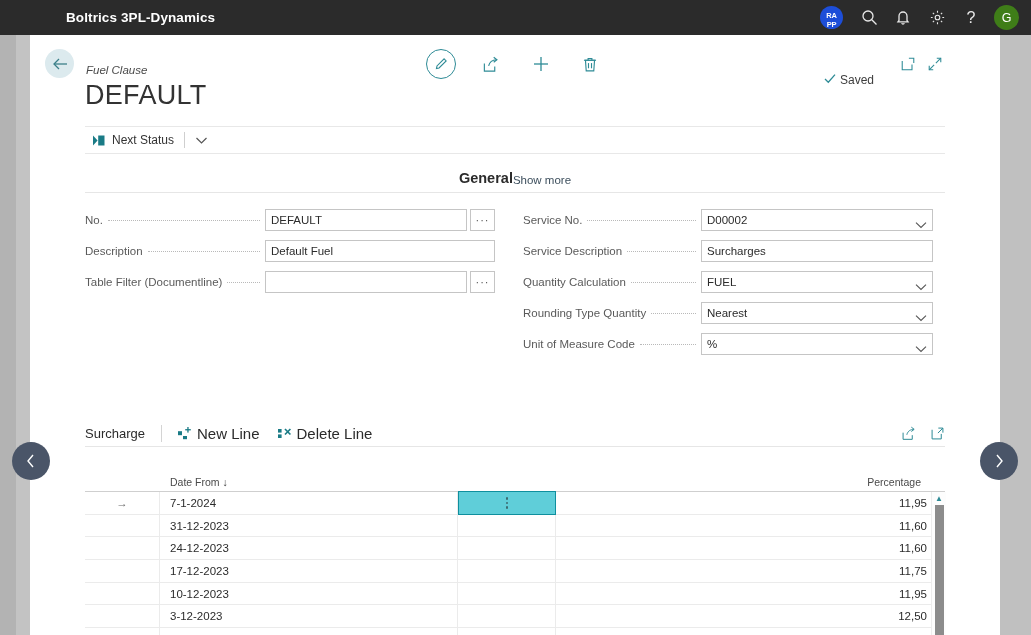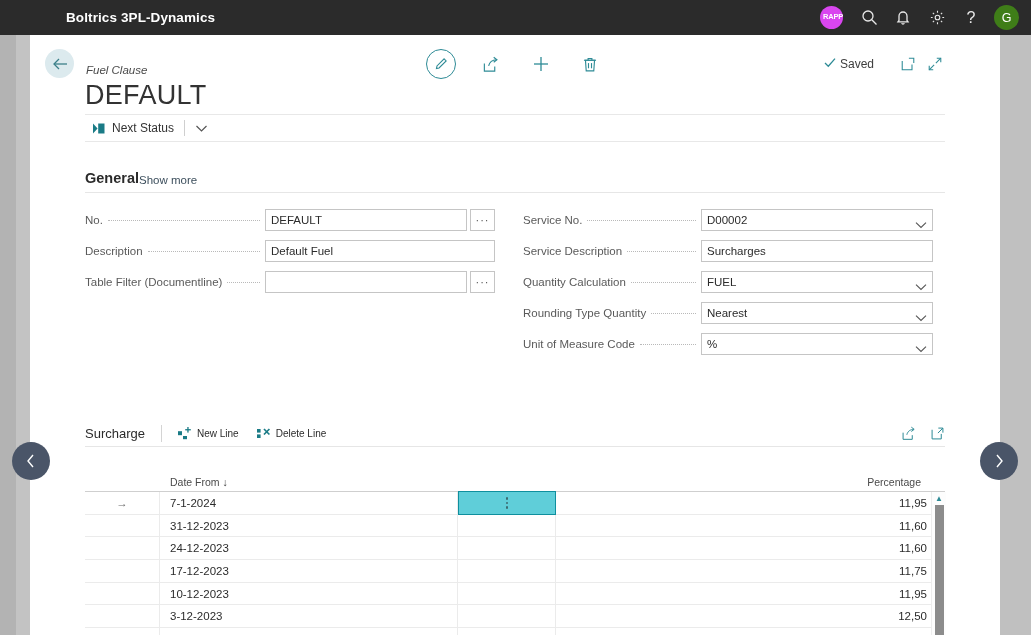--- a/index.html
+++ b/index.html
@@ -26,23 +26,23 @@
   .topbar-title {
     color: #ffffff; font-size: 13.5px; font-weight: bold; margin-left: 18px; letter-spacing: .1px;
   }
   .topbar-right { margin-left: auto; display: flex; align-items: center; gap: 0px; padding-right: 12px; }
   .tb-icon {
     width: 34px; height: 34px; display: flex; align-items: center; justify-content: center;
     color: #e8e8e8;
   }
   .tb-icon svg { display: block; }
   .badge-rapp {
-    width: 23px; height: 23px; border-radius: 50%; background: #d946ef; color: #fff;
+    width: 23px; height: 23px; border-radius: 50%; background: #1d4ed8; color: #fff;
     font-size: 7.5px; font-weight: bold; line-height: 8.5px; text-align: center;
-    display: flex; align-items: center; justify-content: flex-end;
+    display: flex; flex-direction: column; align-items: center; justify-content: flex-end;
     margin-right: 9px; letter-spacing: -.2px;
   }
   .avatar {
     width: 25px; height: 25px; border-radius: 50%; background: #3f7d18; color: #fff;
     font-size: 12.5px; display: flex; align-items: center; justify-content: center;
     margin-left: 6px; font-weight: normal;
   }
 
   
   .back-circle {
@@ -62,44 +62,44 @@
   }
   .tool-icon {
     position: absolute; width: 30px; height: 30px; display: flex; align-items: center; justify-content: center;
     color: #2e8b96;
   }
   .tool-share { left: 475px; top: 49px; }
   .tool-plus  { left: 526px; top: 49px; }
   .tool-trash { left: 575px; top: 49px; }
 
   .saved-wrap {
-    position: absolute; left: 824px; top: 57px; display: flex; align-items: center; gap: 4px;
+    position: absolute; left: 824px; top: 73px; display: flex; align-items: center; gap: 4px;
     font-size: 12px; color: #3d3d3d;
   }
   .saved-wrap .chk { color: #2e8b96; }
   .tool-open { left: 893px; top: 49px; }
   .tool-collapse { left: 920px; top: 49px; }
 
   
   .statusbar {
-    position: absolute; left: 85px; top: 114px; width: 860px; height: 28px;
+    position: absolute; left: 85px; top: 126px; width: 860px; height: 28px;
     border-top: 1px solid #e8e8e8; border-bottom: 1px solid #e8e8e8;
     display: flex; align-items: center;
   }
   .next-status {
     display: flex; align-items: center; gap: 6px; font-size: 12px; color: #333333; padding-left: 8px;
   }
   .ns-icon { color: #1a7b86; display: flex; }
   .ns-divider { width: 1px; height: 16px; background: #cfcfcf; margin: 0 10px; }
   .ns-chev { color: #555; display: flex; }
 
   
   .section-head {
     position: absolute; left: 85px; top: 170px; width: 860px;
-    display: flex; align-items: flex-end; justify-content: flex-start;
+    display: flex; align-items: flex-end; justify-content: center;
     padding-bottom: 6px; border-bottom: 1px solid #e6e6e6;
   }
   .section-title { font-size: 14.5px; font-weight: bold; color: #2b2b2b; }
   .show-more { font-size: 11.5px; color: #3d4f5d; }
 
   .form { position: absolute; left: 85px; top: 205px; width: 860px; }
   .col-left  { position: absolute; left: 0; top: 0; width: 410px; }
   .col-right { position: absolute; left: 438px; top: 0; width: 410px; }
 
   .field { position: relative; height: 30px; margin-bottom: 1px; display: flex; align-items: center; }
@@ -132,21 +132,21 @@
   .row-inline { display: flex; align-items: center; }
 
   
   .sur-head {
     position: absolute; left: 85px; top: 421px; width: 860px; height: 26px;
     display: flex; align-items: center; border-bottom: 1px solid #e6e6e6;
   }
   .sur-title { font-size: 13px; color: #2b2b2b; }
   .sur-div { width: 1px; height: 17px; background: #d4d4d4; margin: 0 16px; }
   .sur-btn {
-    display: flex; align-items: center; gap: 5px; font-size: 10px; color: #2b2b2b; margin-right: 18px;
+    display: flex; align-items: center; gap: 5px; font-size: 15px; color: #2b2b2b; margin-right: 18px;
   }
   .sur-btn .ic { color: #1a7b86; display: flex; }
   .sur-right { margin-left: auto; display: flex; align-items: center; gap: 14px; }
   .sur-right .ic { color: #2e8b96; display: flex; }
 
   
   .grid { position: absolute; left: 85px; top: 470px; width: 860px; height: 165px; }
   .grid-header {
     display: flex; height: 22px; align-items: flex-end; border-bottom: 1px solid #cfcfcf;
   }

